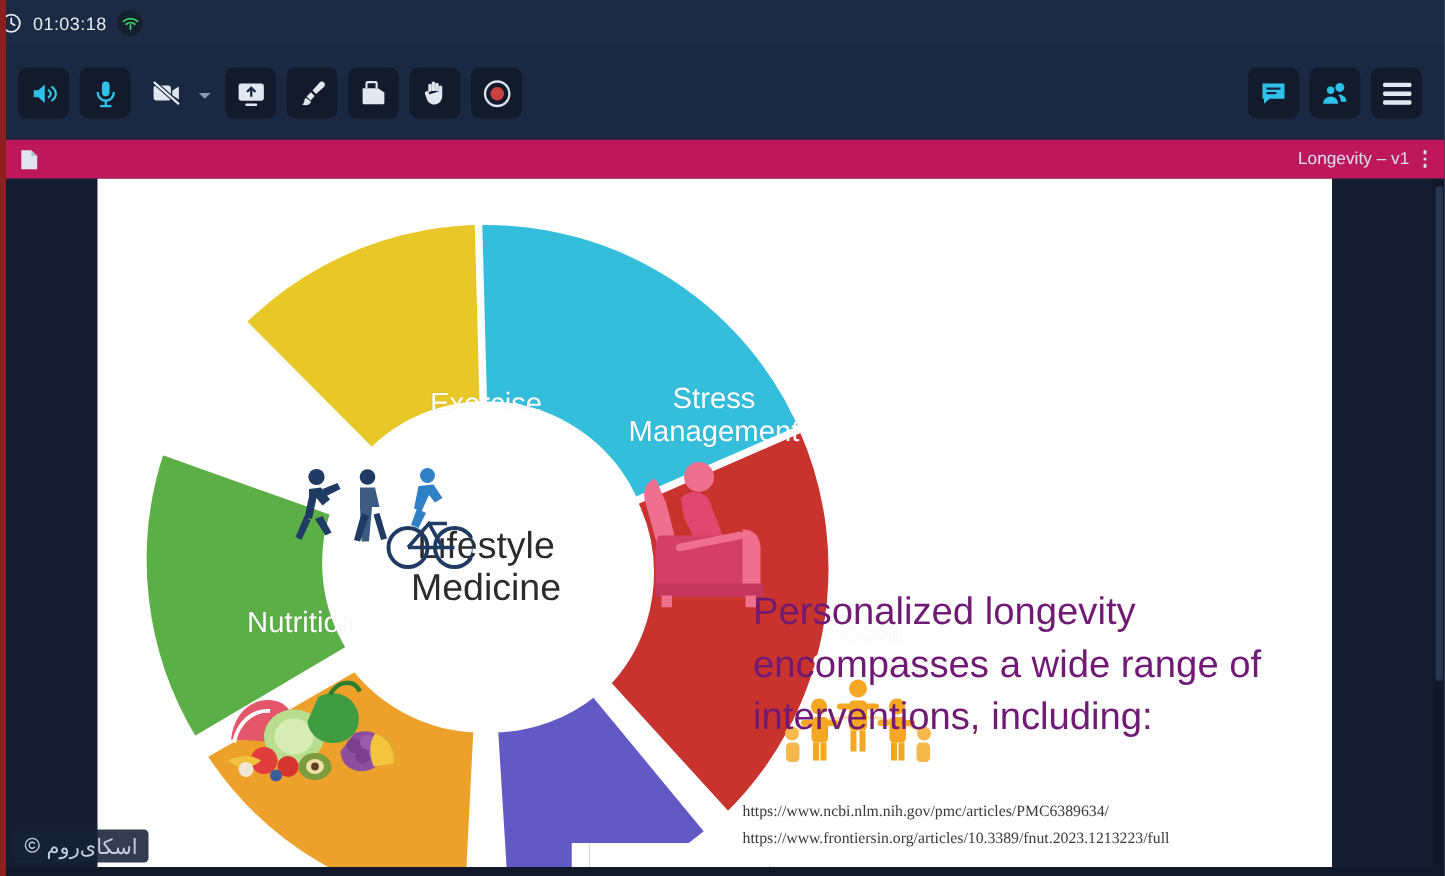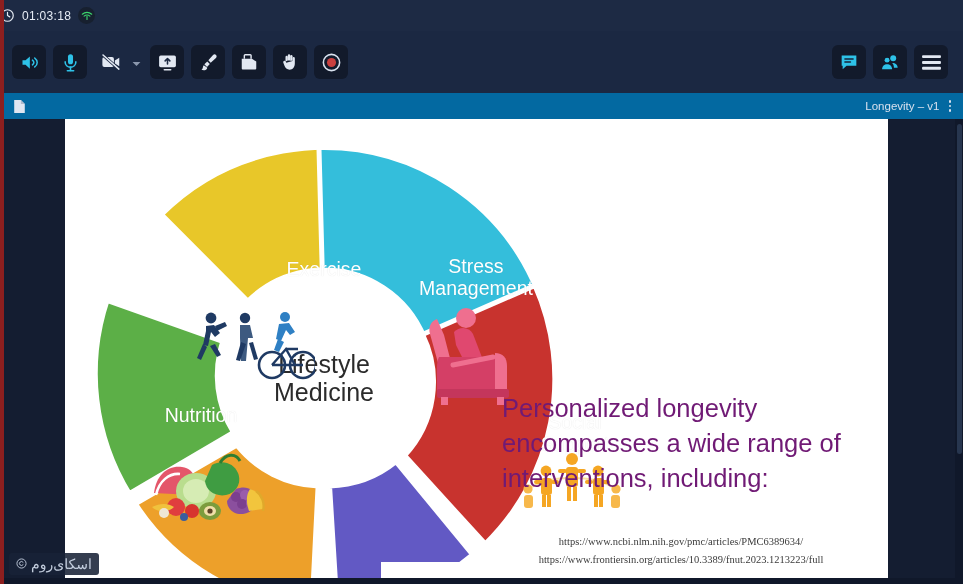--- a/index.html
+++ b/index.html
@@ -106,21 +106,21 @@
     align-items: center;
     justify-content: center;
     cursor: pointer;
   }
 
   
   .doc-bar {
     position: absolute;
     left: 0; top: 93px;
     width: 963px; height: 26px;
-    background: #0369a1;
+    background: #be185d;
     display: flex;
     align-items: center;
     z-index: 15;
   }
   .doc-icon-slot { margin-left: 13px; display: flex; align-items: center; }
   .doc-title-slot {
     margin-left: auto;
     margin-right: 10px;
     display: flex;
     align-items: center;
@@ -228,21 +228,21 @@
     width: 352px;
     color: #701a75;
     font-size: 25.5px;
     line-height: 1.37;
     font-weight: 400;
   }
   .citations {
     position: absolute;
     left: 430px; top: 414px;
     width: 372px;
-    text-align: center;
+    text-align: left;
     color: #3a3a3a;
     font-family: "Liberation Serif", serif;
     font-size: 10.5px;
     line-height: 1.72;
   }
   .citations div { white-space: nowrap; }
 
   
   .watermark {
     position: absolute;

